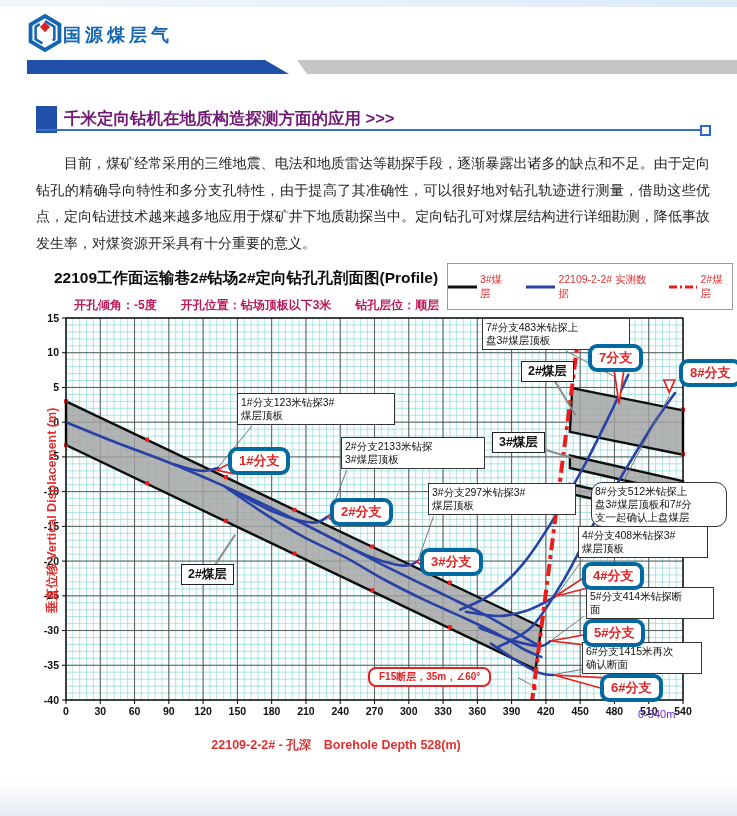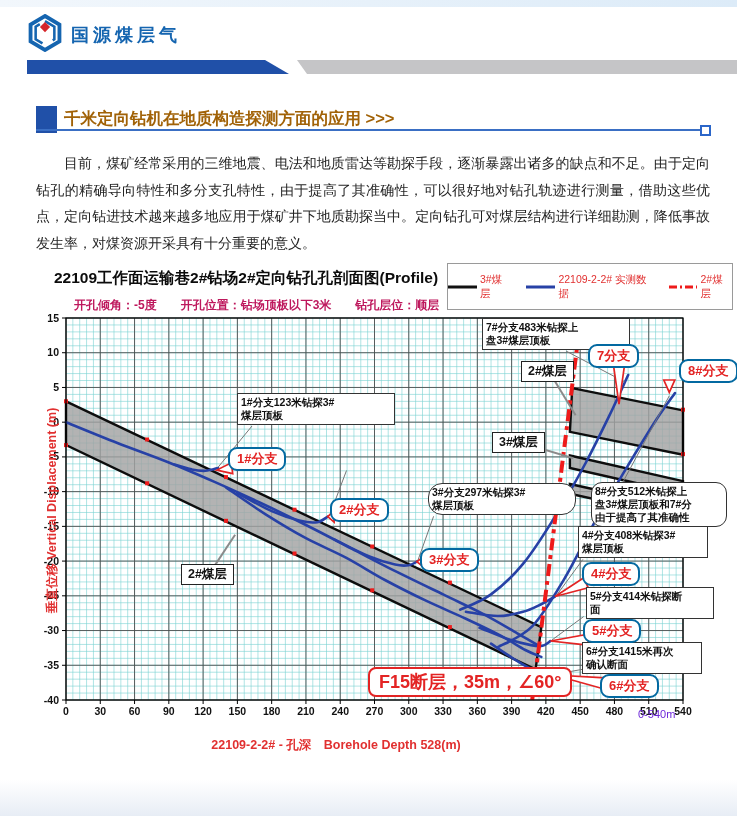--- a/index.html
+++ b/index.html
@@ -1,53 +1,53 @@
 <!DOCTYPE html>
 <html><head>
 <meta charset="utf-8">
 <style>
   html,body{margin:0;padding:0;background:#fff;}
   body{font-family:"Liberation Sans","DejaVu Sans",sans-serif;}
   #page{position:relative;width:737px;height:816px;overflow:hidden;background:#fff;}
   #topstrip{position:absolute;left:0;top:0;width:737px;height:7px;
     background:linear-gradient(to right,#f2f7fc,#dcebf8);}
-  #logo{position:absolute;left:28px;top:14px;display:flex;align-items:center;gap:9px;}
+  #logo{position:absolute;left:28px;top:14px;display:flex;align-items:center;gap:1px;}
   #logo-text{color:#1565b0;font-weight:bold;font-size:18px;letter-spacing:4px;}
   #bar-blue{position:absolute;left:27px;top:60px;width:262px;height:14px;background:#2050a8;
     clip-path:polygon(0 0,238px 0,262px 100%,0 100%);}
   #bar-gray{position:absolute;left:297px;top:60px;width:440px;height:14px;background:#c5c5c7;
     clip-path:polygon(0 0,100% 0,100% 100%,10px 100%);}
   #section-head{position:absolute;left:36px;top:104px;width:674px;height:34px;}
   #sq{position:absolute;left:0;top:2px;width:21px;height:27px;background:#2050a8;}
-  #section-title{position:absolute;left:28px;top:4px;font-size:16.5px;font-weight:bold;color:#a16207;text-align:right;}
+  #section-title{position:absolute;left:28px;top:4px;font-size:16.5px;font-weight:bold;color:#701a75;text-align:right;}
   #title-line{position:absolute;left:0;top:25px;width:666px;height:0;border-top:2px solid #3a6fc4;}
   #title-endsq{position:absolute;left:664px;top:21px;width:7px;height:7px;border:2px solid #2b66c9;background:#fff;}
   #paragraph{position:absolute;left:36px;top:150px;width:674px;font-size:14px;line-height:26.5px;
     color:#1f1f1f;text-align:justify;text-indent:2em;}
   #chart{position:absolute;left:30px;top:258px;width:707px;height:498px;}
   #chart-title{position:absolute;left:24px;top:10px;font-size:15.5px;font-weight:bold;color:#0c0c0c;}
   #chart-subtitle{position:absolute;left:44px;top:39px;font-size:12px;font-weight:bold;color:#be185d;}
   #legend{position:absolute;left:417px;top:5px;width:284px;height:45px;border:1px solid #9a9a9a;
     background:#fff;display:flex;align-items:center;justify-content:center;gap:15px;}
   .leg-item{display:flex;align-items:center;gap:3px;}
   .leg-label{color:#e13030;font-size:10.5px;}
   #plot-svg{position:absolute;left:0;top:0;}
   #ylabel{position:absolute;left:-128px;top:244px;width:300px;height:17px;text-align:center;
     transform:rotate(-90deg);color:#e13030;font-weight:bold;font-size:12.5px;}
   #xlabel{position:absolute;left:36px;top:479px;width:540px;text-align:center;
     color:#e13030;font-weight:bold;font-size:12.5px;}
   #range-note{position:absolute;left:608px;top:450px;font-size:11px;color:#6d28d9;}
   .ann{position:absolute;background:#fff;border:1px solid #333;color:#111;
-    font-size:10.5px;line-height:13px;padding:2px 3px;font-weight:bold;}
-  .callout{position:absolute;background:#fff;border:2px solid #0369a1;border-radius:9px;
+    font-size:10.5px;line-height:13px;padding:2px 3px;}
+  .callout{position:absolute;background:#fff;border:4px solid #0369a1;border-radius:9px;
     color:#e32424;font-weight:bold;font-size:13px;padding:1px 7px;white-space:nowrap;}
   .seamlab{position:absolute;background:#fff;border:1.5px solid #222;color:#111;
     font-weight:bold;font-size:12.5px;padding:1px 6px;white-space:nowrap;}
   .faultlab{position:absolute;background:#fff;border:2px solid #e32424;border-radius:8px;
-    color:#e32424;font-weight:bold;font-size:18px;padding:1px 9px;white-space:nowrap;}
+    color:#e32424;font-weight:bold;font-size:10px;padding:1px 9px;white-space:nowrap;}
   #footer-fade{position:absolute;left:0;bottom:0;width:737px;height:36px;
     background:linear-gradient(to bottom,rgba(255,255,255,0),#e7edf5);}
   svg text{font-family:"Liberation Sans","DejaVu Sans",sans-serif;}
 </style>
 </head>
 <body>
 
 <div id="page">
   <div id="topstrip"></div>
 
@@ -393,32 +393,36 @@
           <span class="leg-label">2#煤层</span>
         </span>
       </div>
     <div id="ylabel">垂直位移  Vertical Displacement (m)</div>
     <div id="xlabel">22109-2-2# - 孔深　Borehole Depth 528(m)</div>
     <div id="range-note">0-540m</div>
   <div class="ann" style="left: 207.046px; top: 135.011px; width: 150px;">
         <div>1#分支123米钻探3#</div>
         <div>煤层顶板</div>
       </div>
-      <div class="ann" style="left: 397.973px; top: 225.302px; width: 140px; border-radius: 14px;">
+      <div class="ann" style="left: 311.022px; top: 179.462px; width: 136px;">
+        <div>2#分支2133米钻探</div>
+        <div>3#煤层顶板</div>
+      </div>
+      <div class="ann" style="left: 397.973px; top: 225.302px; width: 140px;">
         <div>3#分支297米钻探3#</div>
         <div>煤层顶板</div>
       </div>
       <div class="ann" style="left: 452.018px; top: 60px; width: 140px;">
         <div>7#分支483米钻探上</div>
         <div>盘3#煤层顶板</div>
       </div>
       <div class="ann" style="left: 561.021px; top: 223.913px; width: 128px; border-radius: 11px;">
         <div>8#分支512米钻探上</div>
         <div>盘3#煤层顶板和7#分</div>
-        <div>由于提高了其准确性</div>
+        <div>支一起确认上盘煤层</div>
       </div>
       <div class="ann" style="left: 547.996px; top: 268.364px; width: 122px;">
         <div>4#分支408米钻探3#</div>
         <div>煤层顶板</div>
       </div>
       <div class="ann" style="left: 556px; top: 328.789px; width: 120px;">
         <div>5#分支414米钻探断</div>
         <div>面</div>
       </div>
       <div class="ann" style="left: 551.995px; top: 384.353px; width: 112px;">

